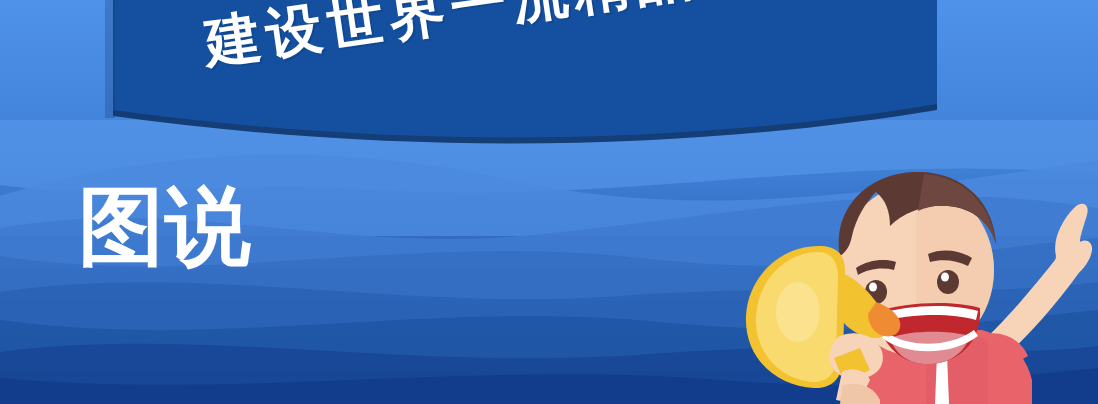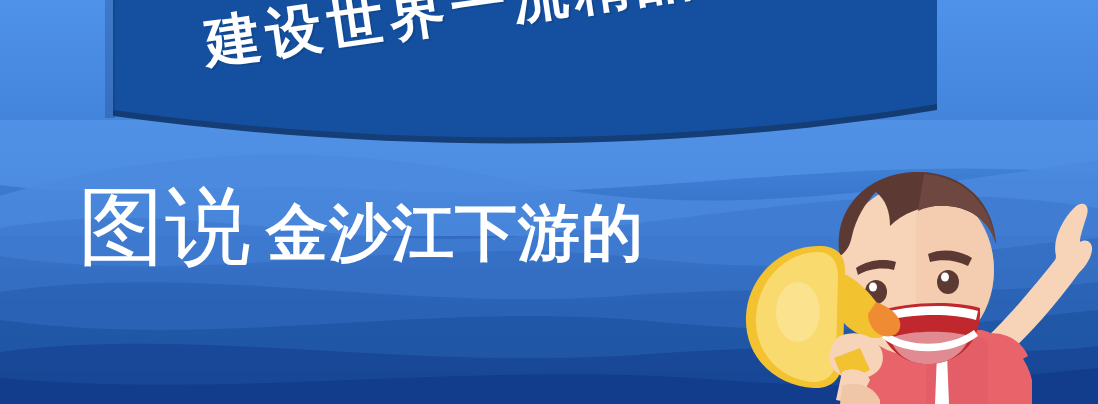--- a/index.html
+++ b/index.html
@@ -67,21 +67,21 @@
     position: absolute;
     left: 78px;
     top: 186px;
     display: flex;
     align-items: flex-end;
     white-space: nowrap;
   }
   .headline-big {
     color: #ffffff;
     font-size: 86px;
-    font-weight: normal;
+    font-weight: bold;
     line-height: 0.95;
     letter-spacing: 1px;
     text-align: center;
   }
   .headline-small {
     color: #ffffff;
     font-size: 62px;
     font-weight: bold;
     line-height: 1;
     letter-spacing: 1px;
@@ -150,21 +150,20 @@
 
       <path d="M113,0 L937,0 L937,104 C720,140 430,154 113,110 Z" fill="#14509f"></path>
 
       <rect x="105" y="0" width="10" height="118" fill="#0b2f63" opacity="0.25"></rect>
     </svg>
     <div class="ribbon-text">建设世界一流精品工程</div>
   </div>
 
   <div class="headline">
     <span class="headline-big">图说</span>
-    <span class="headline-small">金沙江下游的</span>
   </div>
 
 
   <div class="mascot">
     <svg viewBox="0 0 408 244">
       <defs>
         <clipPath id="clipBox">
             <rect x="0" y="0" width="408" height="244"></rect>
           </clipPath>
       </defs>

